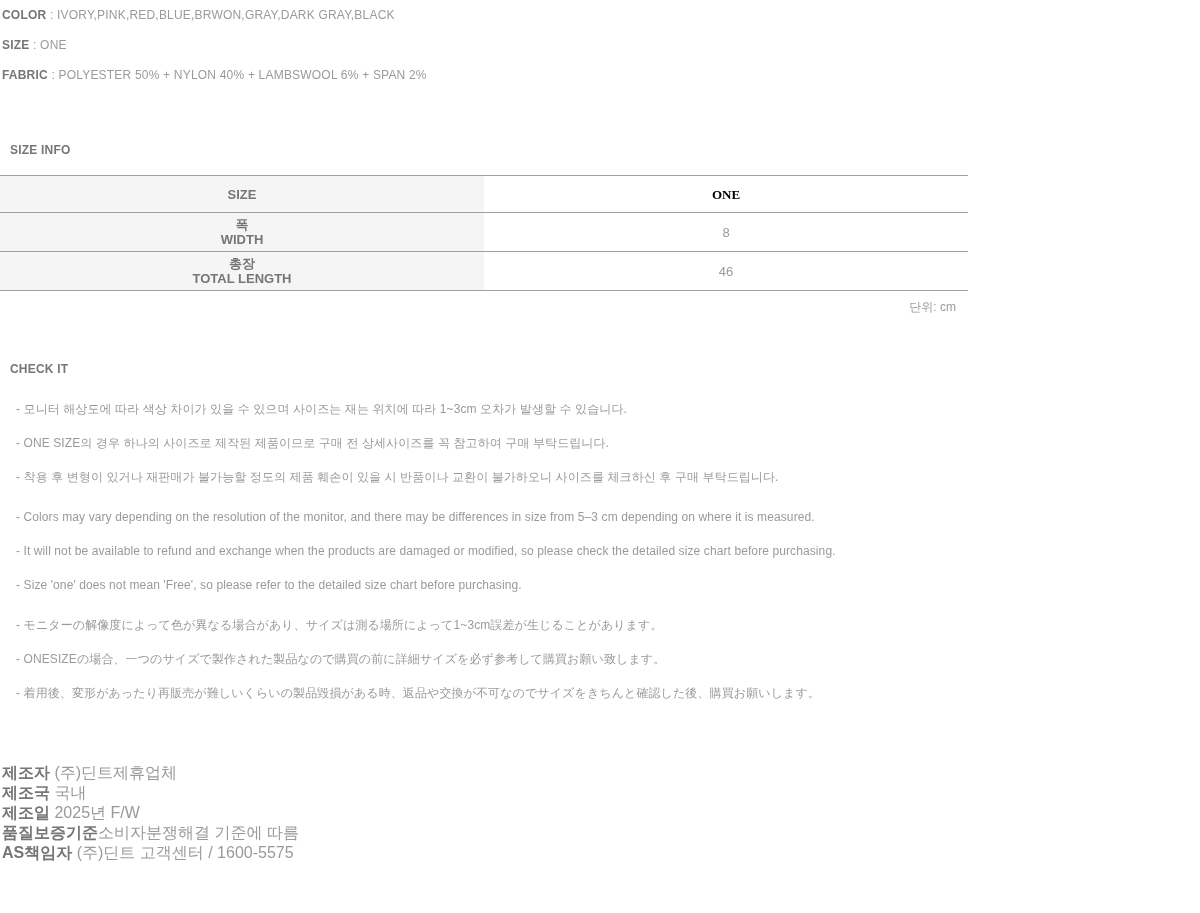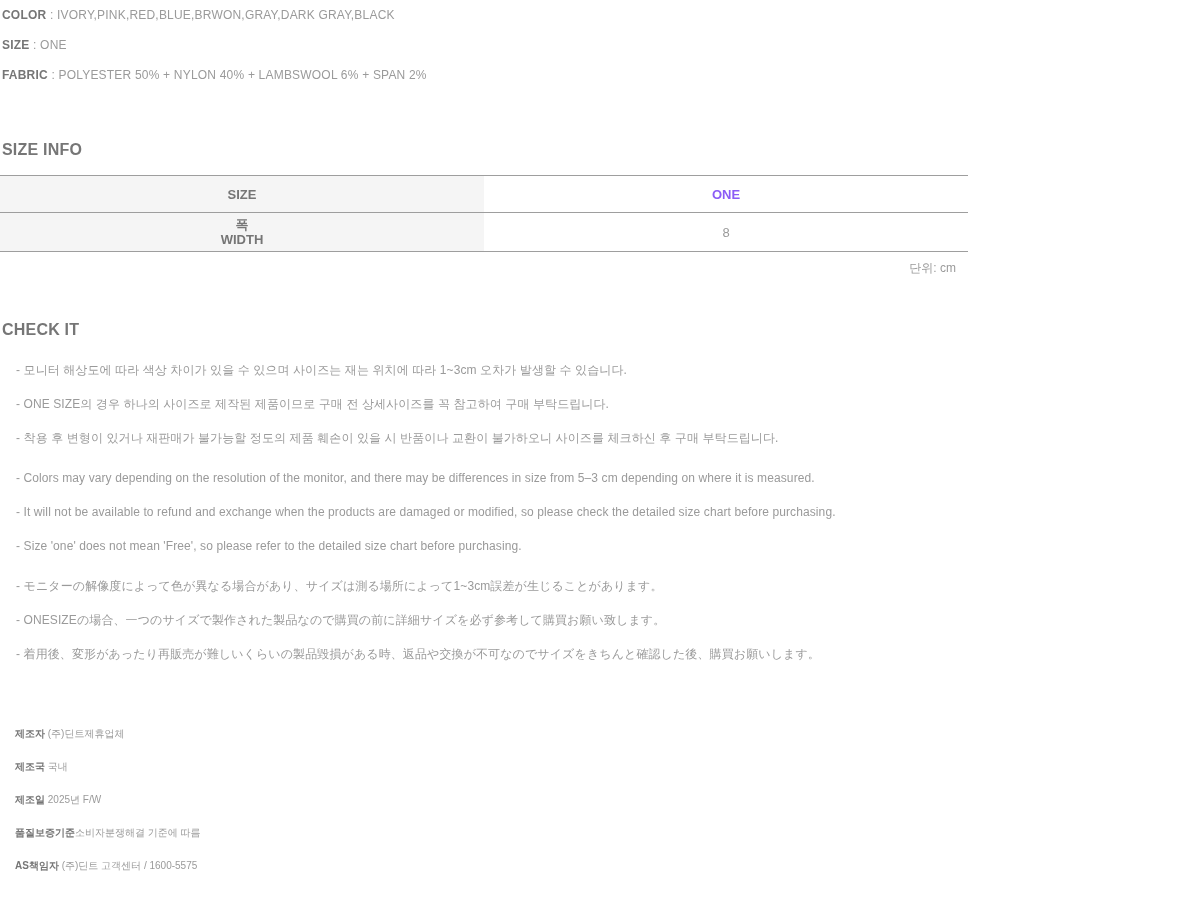--- a/index.html
+++ b/index.html
@@ -18,23 +18,23 @@
     padding-left: 2px;
     font-size: 12px;
     line-height: 30px;
     color: #9a9a9a;
     letter-spacing: 0.2px;
   }
   .spec-line strong { color: #767676; font-weight: bold; }
 
   
   .section-heading {
-    margin: 0;
+    margin: 8px;
     padding-left: 2px;
-    font-size: 16px;
+    font-size: 12px;
     font-weight: bold;
     color: #767676;
     line-height: 20px;
     letter-spacing: 0.2px;
   }
   .size-info-heading { margin-top: 50px; }
   .check-it-heading { margin-top: 42px; }
 
   
   table.size-table {
@@ -54,21 +54,21 @@
   }
   .size-table th {
     background: #f5f5f5;
     font-weight: bold;
     color: #767676;
     line-height: 15px;
   }
   .size-table td { background: #ffffff; color: #9a9a9a; font-weight: normal; line-height: 15px; }
   .size-table tr.header-row { height: 37px; }
   .size-table tr.data-row { height: 38px; }
-  .size-table td.col-header { font-weight: bold; color: #8b5cf6; }
+  .size-table td.col-header { font-weight: bold; color: #000000; font-family: Liberation Serif, serif; }
 
   .unit-note {
     margin-top: 6px;
     padding-right: 12px;
     text-align: right;
     font-size: 12px;
     line-height: 20px;
     color: #9a9a9a;
   }
 
@@ -79,23 +79,23 @@
     padding-left: 2px;
     font-size: 12px;
     line-height: 20px;
     color: #9a9a9a;
     letter-spacing: 0.1px;
   }
 
   
   .manufacturer { margin-top: 60px; }
   .manufacturer p {
-    margin: 13px;
+    margin: 0;
     padding-left: 2px;
-    font-size: 10px;
+    font-size: 16px;
     line-height: 20px;
     color: #9a9a9a;
   }
   .manufacturer strong { color: #767676; font-weight: bold; }
 </style>
 </head>
 <body>
 
 <div class="page">
 
@@ -112,20 +112,27 @@
       <tr class="header-row">
         <th>SIZE</th>
         <td class="col-header">ONE</td>
       </tr>
       <tr class="data-row">
         <th>
           <span>폭</span><br>
           <span>WIDTH</span>
         </th>
         <td>8</td>
+      </tr>
+      <tr class="data-row">
+        <th>
+          <span>총장</span><br>
+          <span>TOTAL LENGTH</span>
+        </th>
+        <td>46</td>
       </tr>
     </tbody>
   </table>
 
   <div class="unit-note">단위: cm</div>
 
   <h3 class="section-heading check-it-heading">CHECK IT</h3>
 
   <div class="notice-group">
     <p>- 모니터 해상도에 따라 색상 차이가 있을 수 있으며 사이즈는 재는 위치에 따라 1~3cm 오차가 발생할 수 있습니다.</p>

